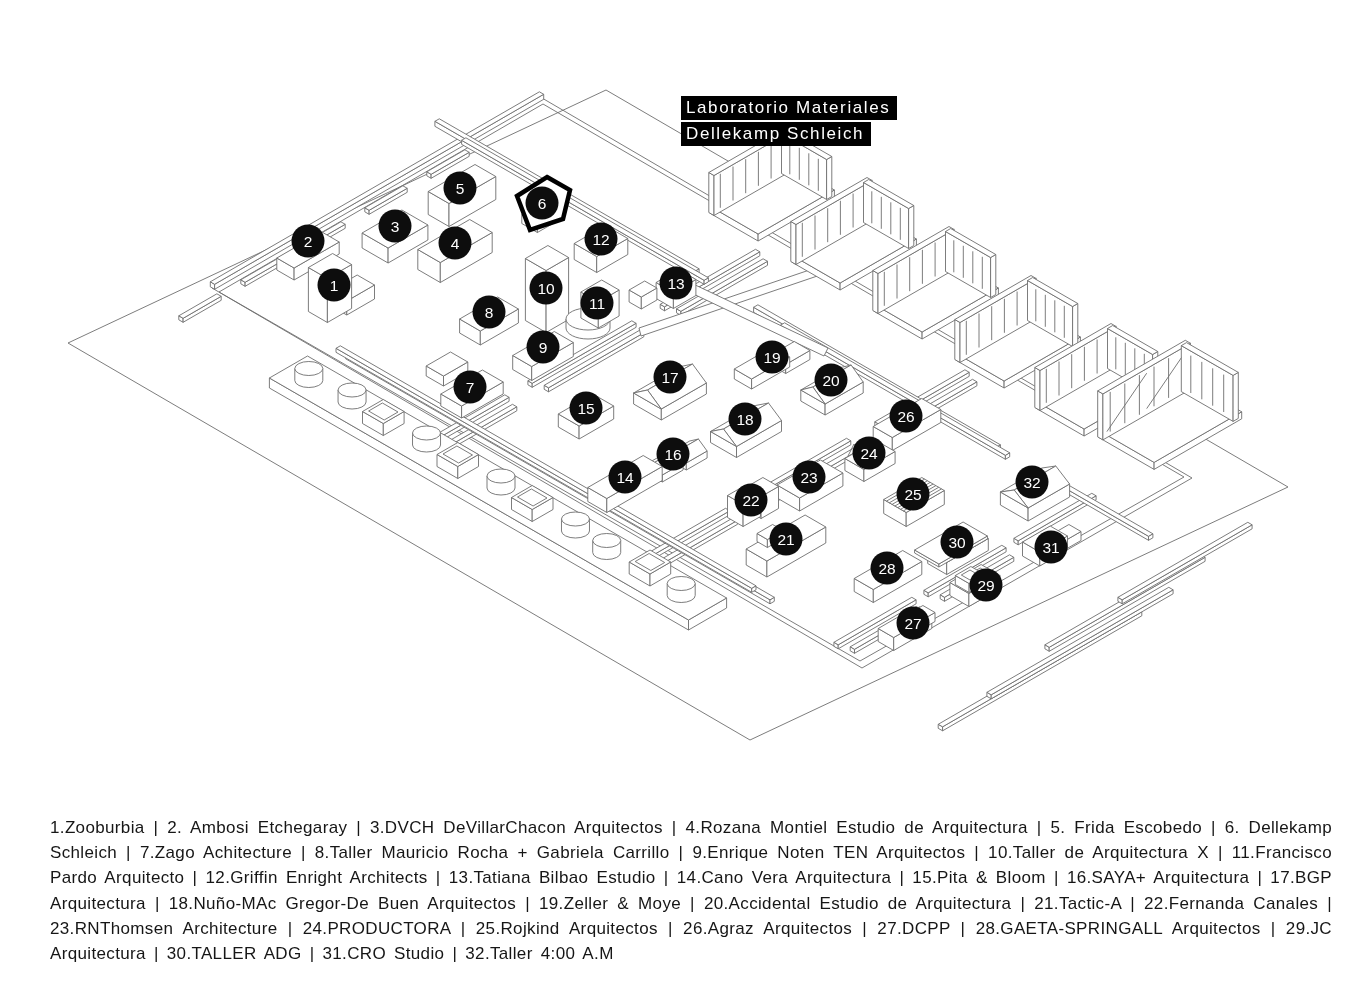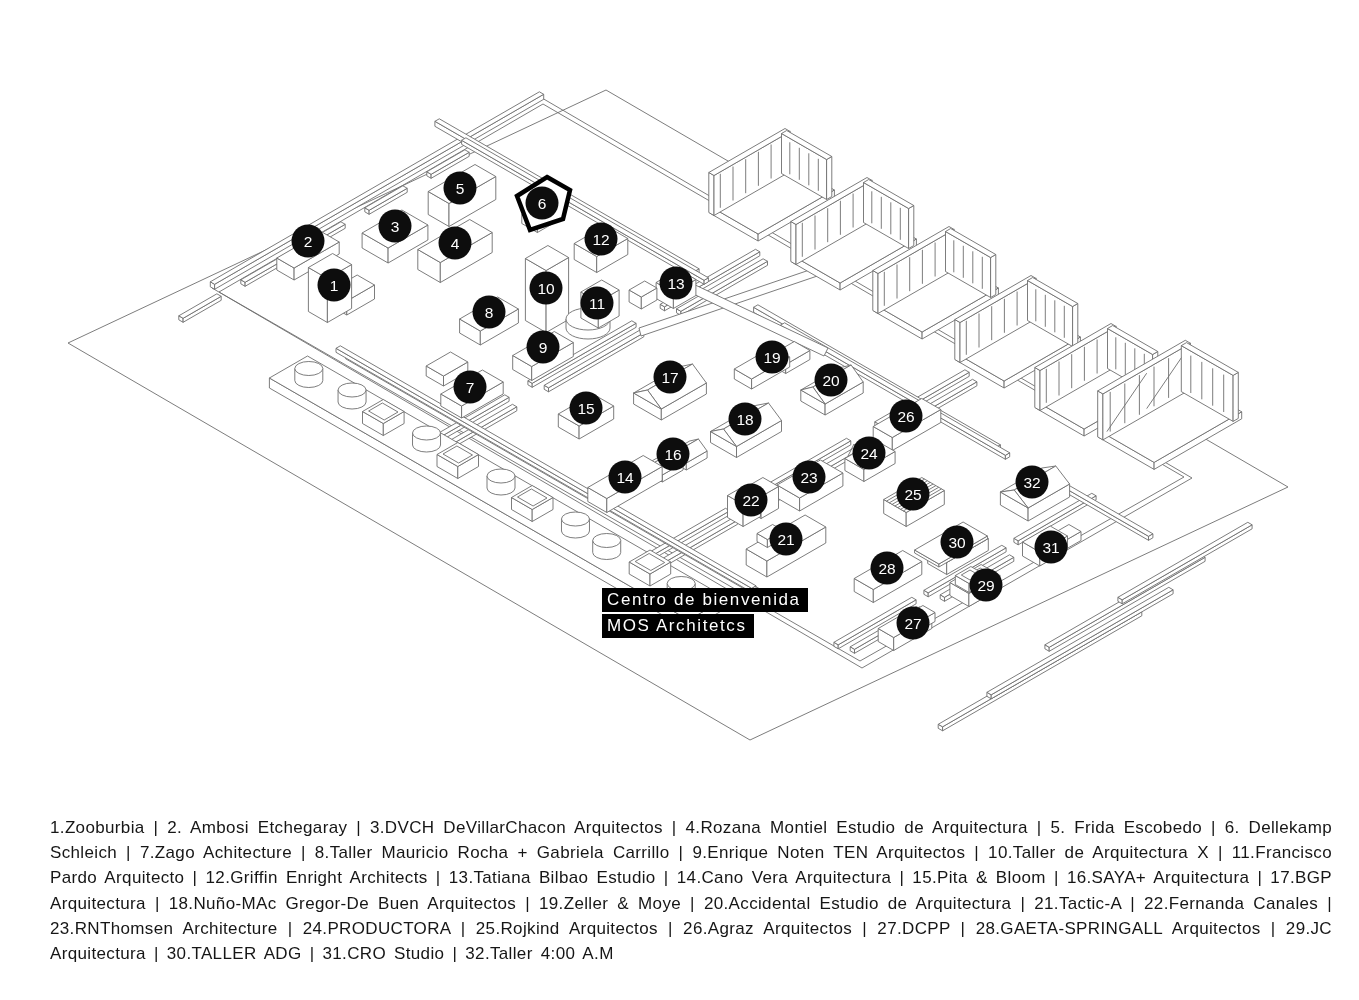--- a/index.html
+++ b/index.html
@@ -666,21 +666,21 @@
           <circle cx="1051" cy="547" r="16.5" fill="#0d0d0d"></circle>
           <text x="1051" y="552.5" text-anchor="middle" font-size="15.5" fill="#ffffff" class="marker-text">31</text>
         </g>
         <g>
           <circle cx="1032" cy="482" r="16.5" fill="#0d0d0d"></circle>
           <text x="1032" y="487.5" text-anchor="middle" font-size="15.5" fill="#ffffff" class="marker-text">32</text>
         </g>
       </g>
   </svg>
 
+  <div class="map-label" style="left:681px;top:96px">
+    <span>Laboratorio Materiales</span>
+    <span>Dellekamp Schleich</span>
+  </div>
 
-  <div class="map-label" style="left:602px;top:588px">
-    <span>Centro de bienvenida</span>
-    <span>MOS Architetcs</span>
-  </div>
 
   <div class="legend">1.Zooburbia | 2. Ambosi Etchegaray | 3.DVCH DeVillarChacon Arquitectos | 4.Rozana Montiel Estudio de Arquitectura | 5. Frida Escobedo | 6. Dellekamp Schleich | 7.Zago Achitecture | 8.Taller Mauricio Rocha + Gabriela Carrillo | 9.Enrique Noten TEN Arquitectos | 10.Taller de Arquitectura X | 11.Francisco Pardo Arquitecto | 12.Griffin Enright Architects | 13.Tatiana Bilbao Estudio | 14.Cano Vera Arquitectura | 15.Pita &amp; Bloom | 16.SAYA+ Arquitectura | 17.BGP Arquitectura | 18.Nuño-MAc Gregor-De Buen Arquitectos | 19.Zeller &amp; Moye | 20.Accidental Estudio de Arquitectura | 21.Tactic-A | 22.Fernanda Canales | 23.RNThomsen Architecture | 24.PRODUCTORA | 25.Rojkind Arquitectos | 26.Agraz Arquitectos | 27.DCPP | 28.GAETA-SPRINGALL Arquitectos | 29.JC Arquitectura | 30.TALLER ADG | 31.CRO Studio | 32.Taller 4:00 A.M</div>
 
 </div>
 
 </body></html>

